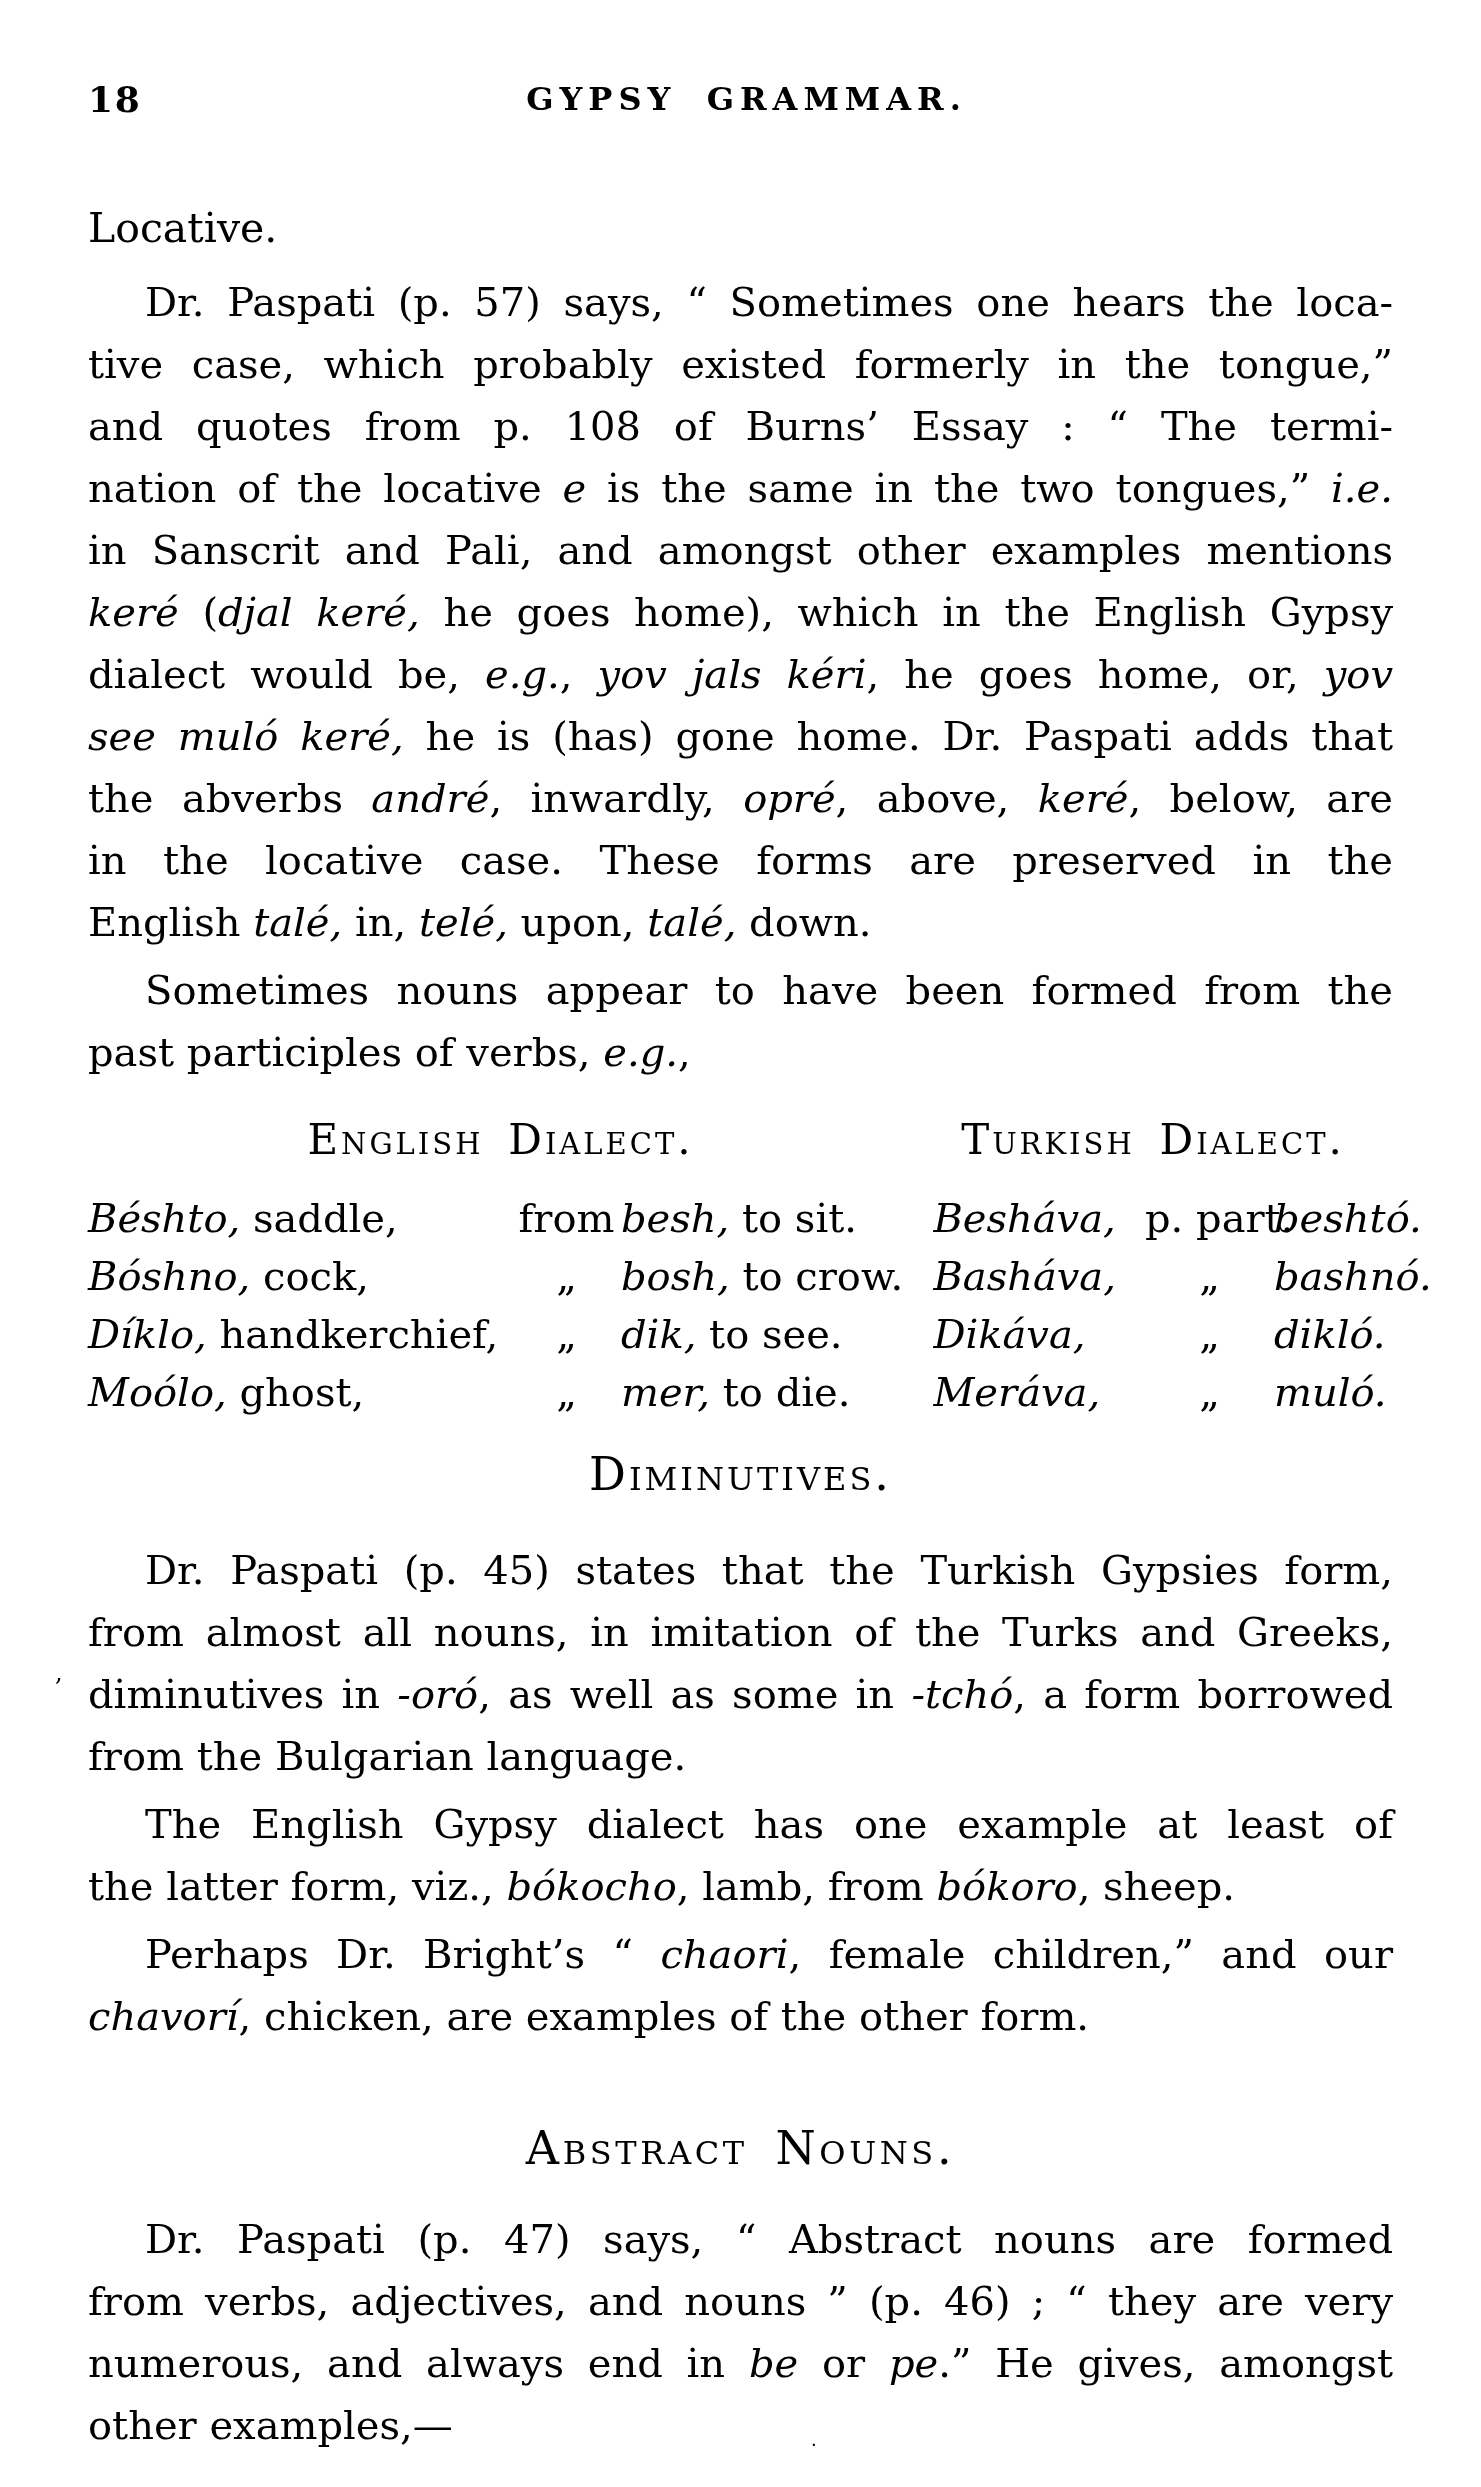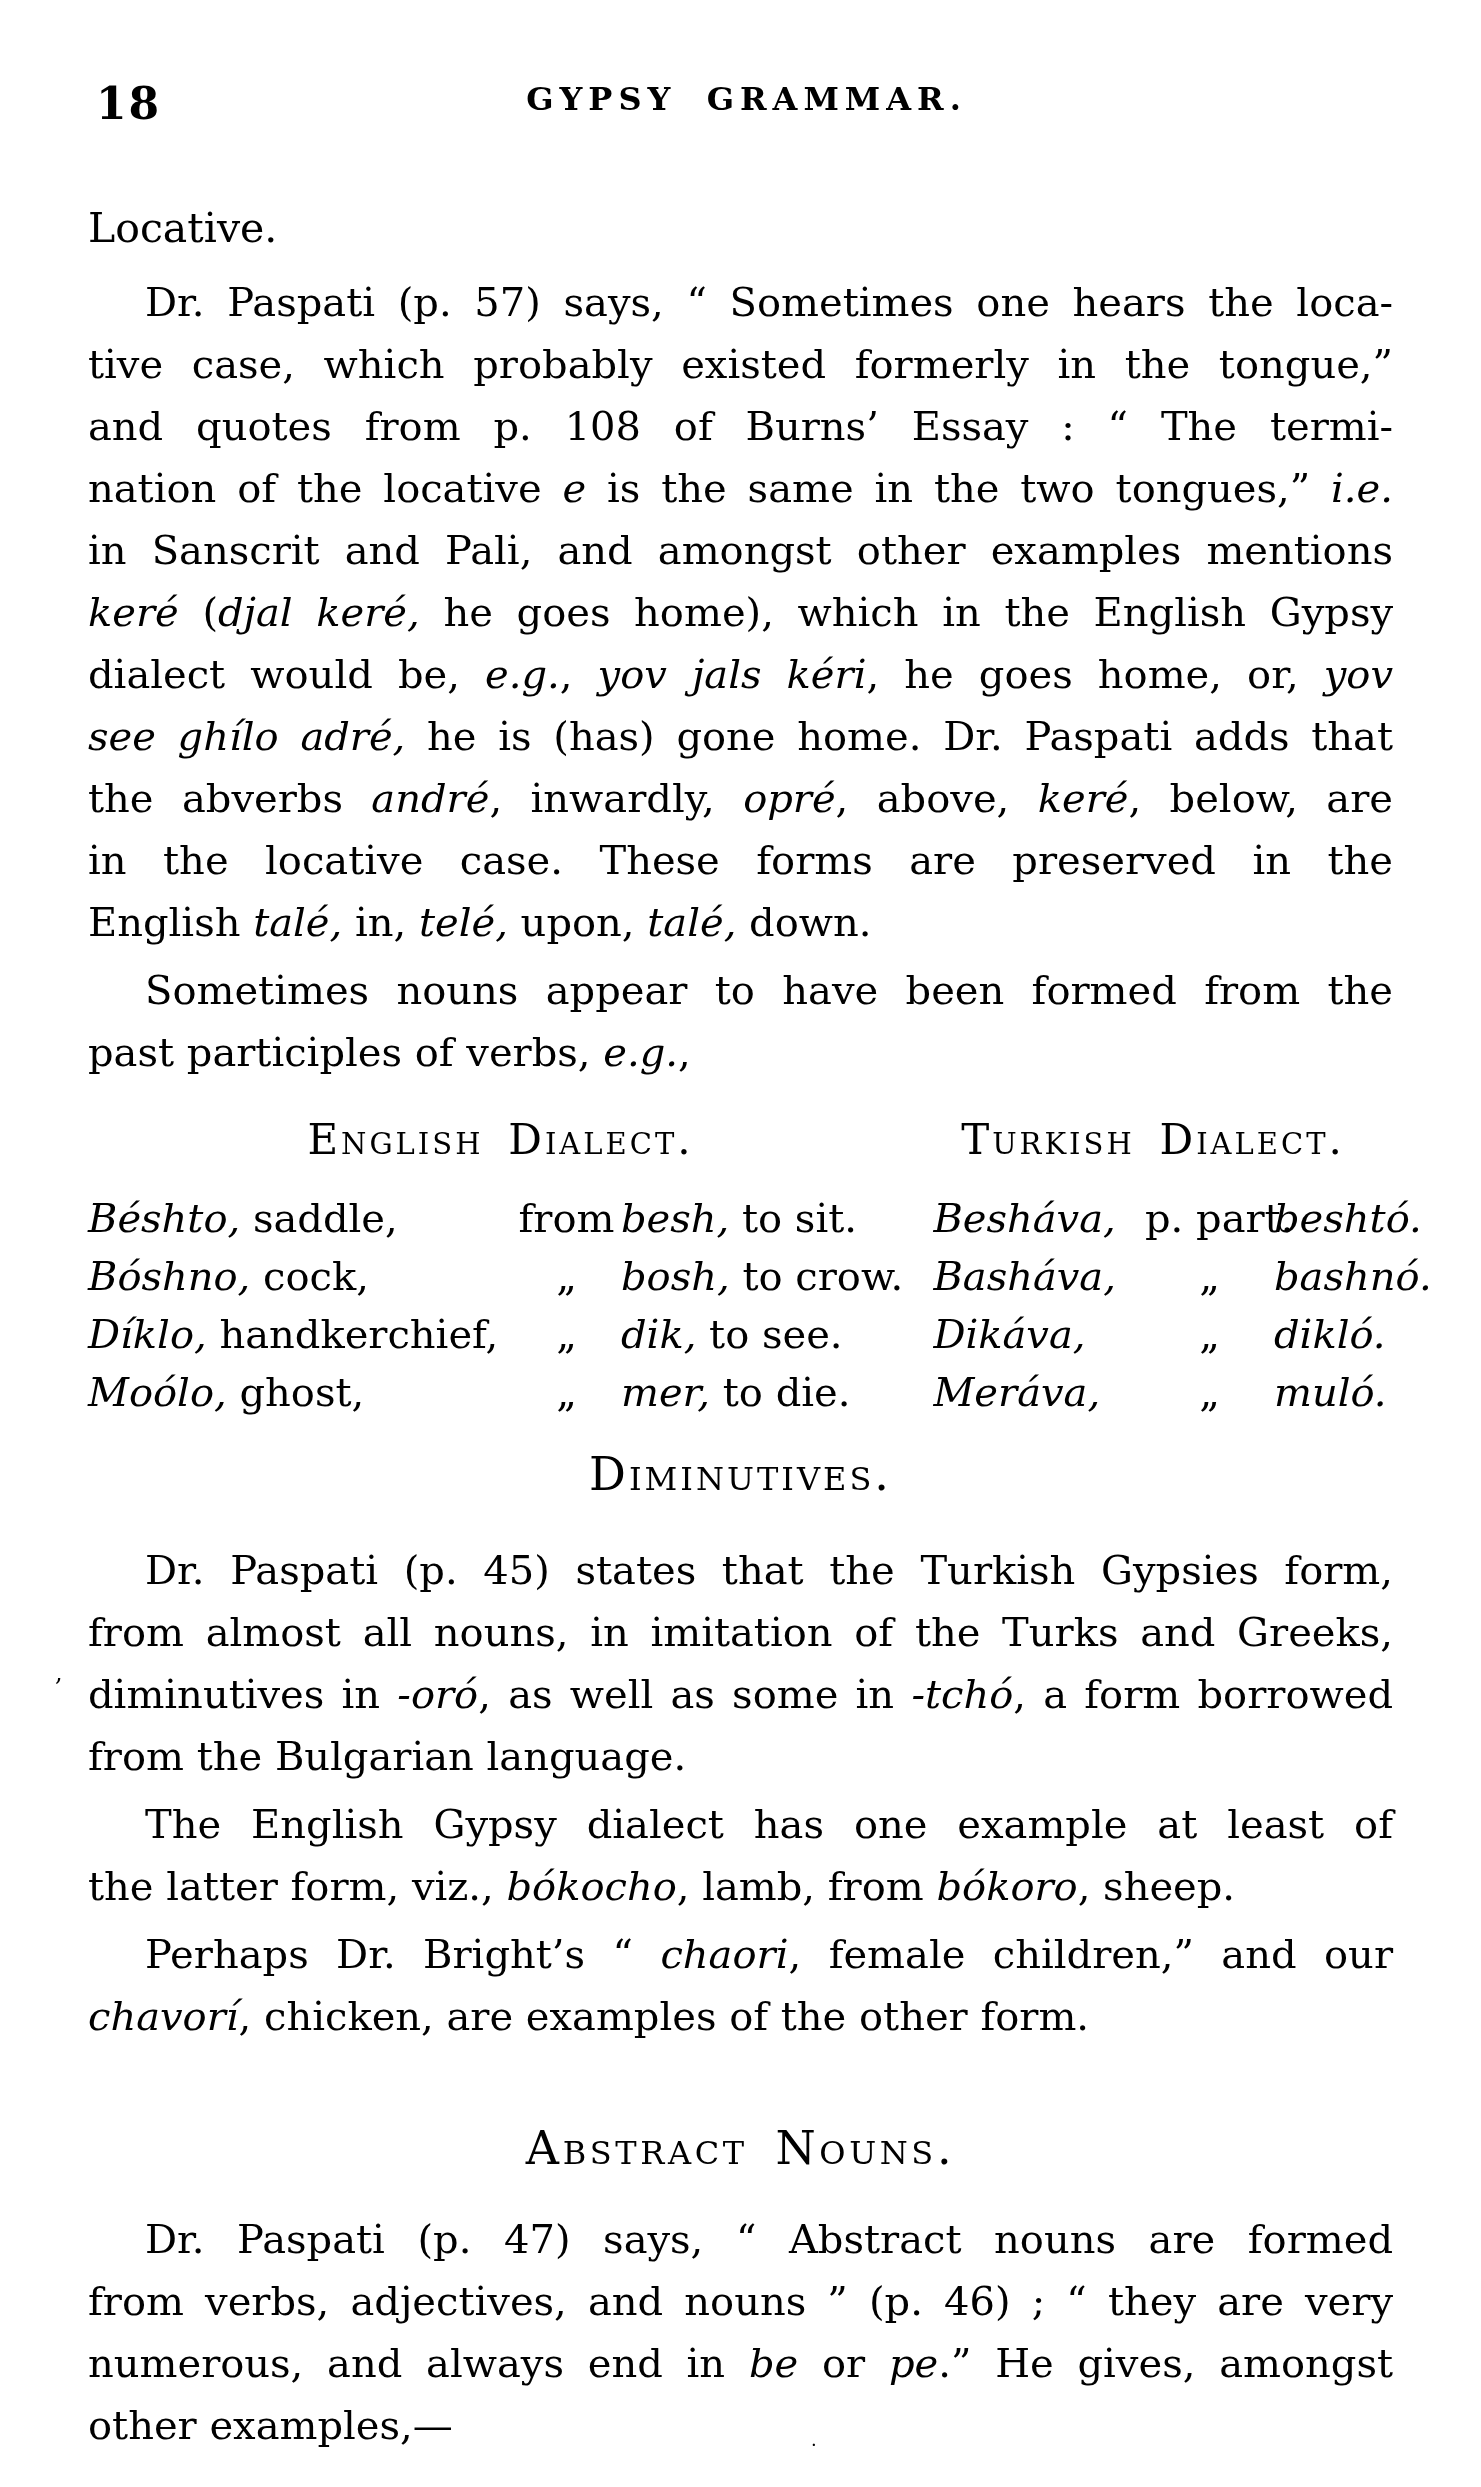--- a/index.html
+++ b/index.html
@@ -8,22 +8,22 @@
     width:1481px;height:2487px;
     box-sizing:border-box;
     padding:78px 88px 0 88px;
     background:#ffffff;color:#000000;
     font-family:"DejaVu Serif", serif;
     font-size:40px;
     overflow:hidden;
   }
   .header-row{position:relative;height:50px;}
   .page-number{
-    position:absolute;left:8px;top:0;
-    font-size:44px;font-weight:bold;letter-spacing:1.8px;
+    position:absolute;left:0;top:0;
+    font-size:36px;font-weight:bold;letter-spacing:1.8px;
   }
   .running-title{
     position:absolute;left:12px;right:0;top:2.4px;text-align:center;
     font-size:32px;font-weight:bold;letter-spacing:6px;word-spacing:13.2px;
   }
   .locative{margin-top:69px;font-size:41px;line-height:62px;}
   .body-block{margin-top:0;}
   .p1{margin-top:12px;}
   .p2{margin-top:6px;}
   .line{
@@ -81,21 +81,21 @@
   <div class="locative">Locative.</div>
 
   <div class="body-block p1">
       <div class="line indent">Dr. Paspati (p. 57) says, “ Sometimes one hears the loca-</div>
       <div class="line">tive case, which probably existed formerly in the tongue,”</div>
       <div class="line">and quotes from p. 108 of Burns’ Essay : “ The termi-</div>
       <div class="line">nation of the locative <i>e</i> is the same in the two tongues,” <i>i.e.</i></div>
       <div class="line">in Sanscrit and Pali, and amongst other examples mentions</div>
       <div class="line"><i>keré</i> (<i>djal keré,</i> he goes home), which in the English Gypsy</div>
       <div class="line">dialect would be, <i>e.g.</i>, <i>yov jals kéri</i>, he goes home, or, <i>yov</i></div>
-      <div class="line"><i>see ghílo adré,</i> he is (has) gone home.  Dr. Paspati adds that</div>
+      <div class="line"><i>see muló keré,</i> he is (has) gone home.  Dr. Paspati adds that</div>
       <div class="line">the abverbs <i>andré</i>, inwardly, <i>opré</i>, above, <i>keré</i>, below, are</div>
       <div class="line">in the locative case.  These forms are preserved in the</div>
       <div class="line last">English <i>talé,</i> in, <i>telé,</i> upon, <i>talé,</i> down.</div>
     </div>
 
   <div class="body-block p2">
       <div class="line indent">Sometimes nouns appear to have been formed from the</div>
       <div class="line last">past participles of verbs, <i>e.g.</i>,</div>
     </div>
 

